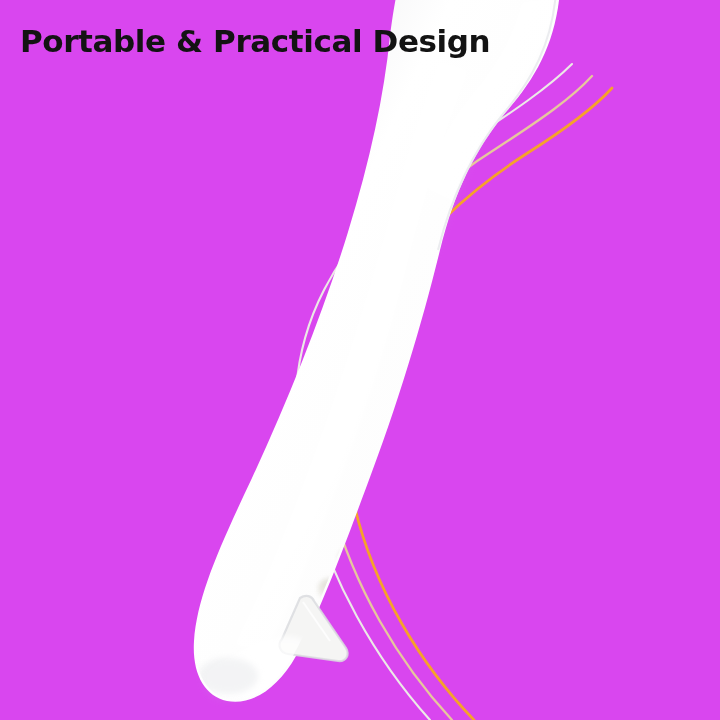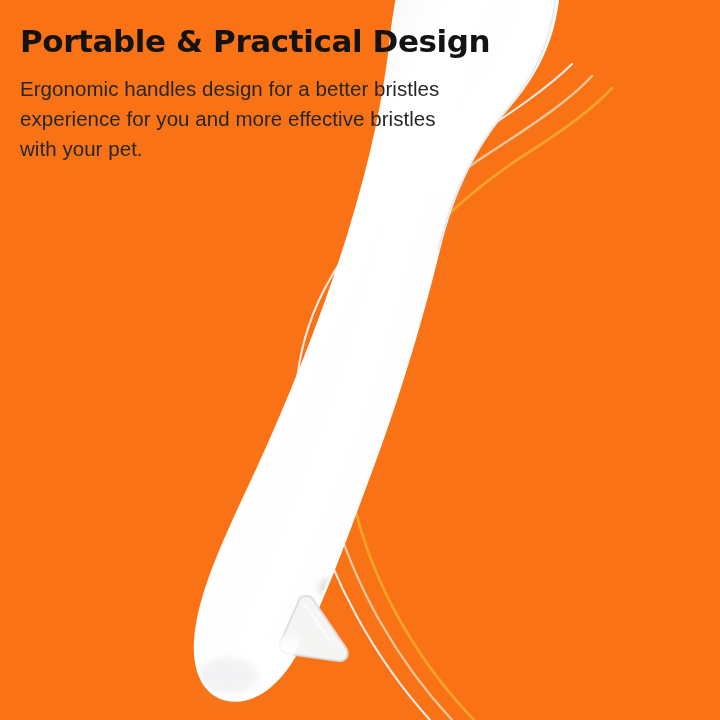--- a/index.html
+++ b/index.html
@@ -10,21 +10,21 @@
     width: 720px;
     height: 720px;
     overflow: hidden;
     font-family: "Liberation Sans", sans-serif;
     background: #f7f7f6;
   }
   #stage {
     position: relative;
     width: 720px;
     height: 720px;
-    background: #f97316;
+    background: #d946ef;
     overflow: hidden;
   }
   #product-layer {
     position: absolute;
     inset: 0;
     width: 720px;
     height: 720px;
   }
   #text-block {
     position: absolute;
@@ -250,16 +250,15 @@
 
     <g clip-path="url(#bodyClip)">
       <ellipse cx="262" cy="668" rx="52" ry="26" fill="#ffffff" opacity="0.75" filter="url(#softBlur)" transform="rotate(-24 262 668)"></ellipse>
       <ellipse cx="228" cy="676" rx="30" ry="18" fill="#e7e8eb" opacity="0.5" filter="url(#softBlur)"></ellipse>
     </g>
 
   </svg>
 
   <div id="text-block">
     <h1 id="headline">Portable &amp; Practical Design</h1>
-    <p id="subcopy">Ergonomic handles design for a better bristles experience for you and more effective bristles with your pet.</p>
   </div>
 
 </div>
 
 </body></html>

